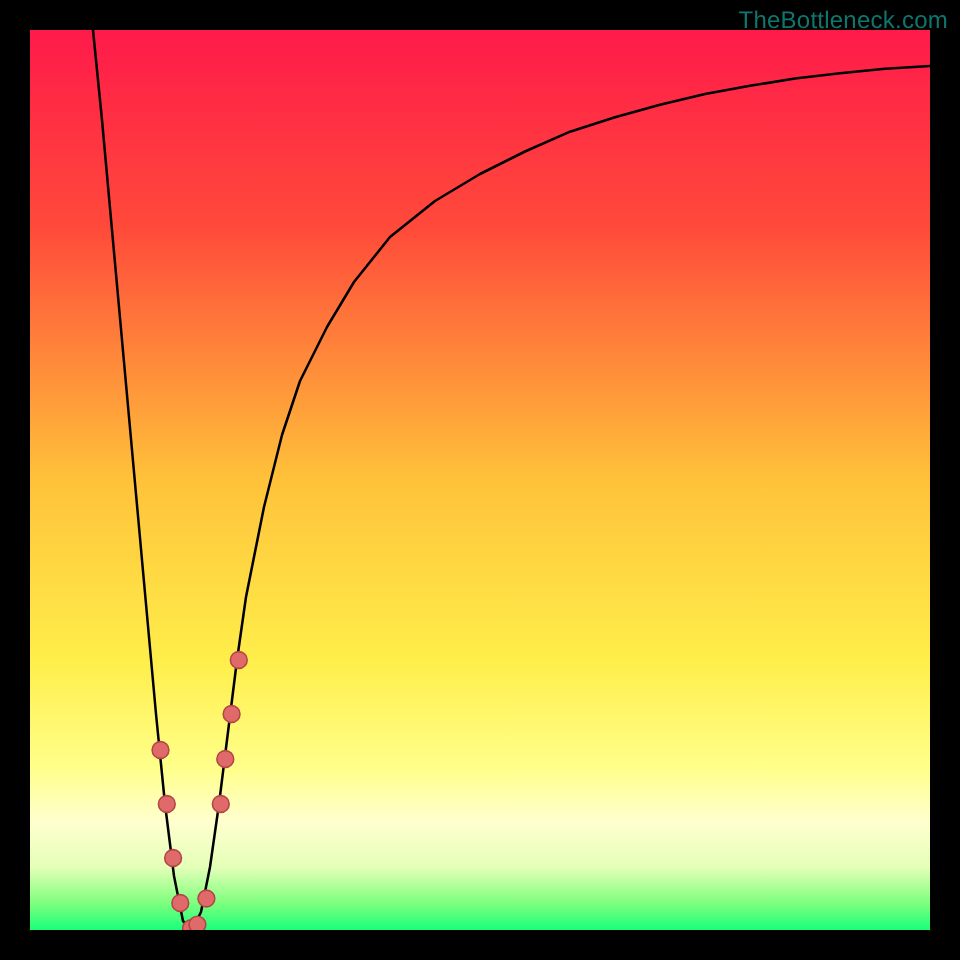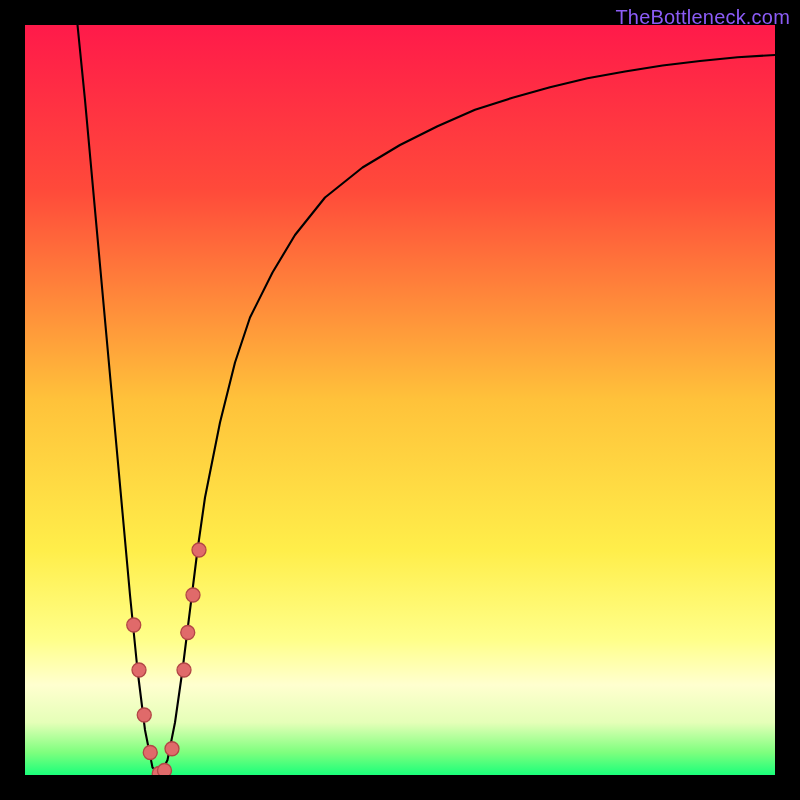--- a/index.html
+++ b/index.html
@@ -20,21 +20,21 @@
     position: absolute;
     left: 25px;
     top: 25px;
     width: 750px;
     height: 750px;
   }
   .watermark {
     position: absolute;
     top: 6px;
     right: 10px;
-    color: #8b5cf6;
+    color: #0f766e;
     font-size: 20px;
     font-weight: 500;
     letter-spacing: 0.2px;
     z-index: 30;
     user-select: none;
   }
   svg { display: block; }
 </style>
 </head>
 <body>

